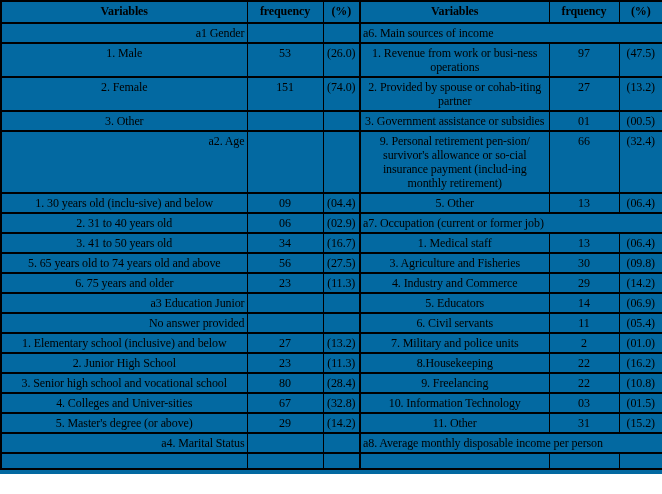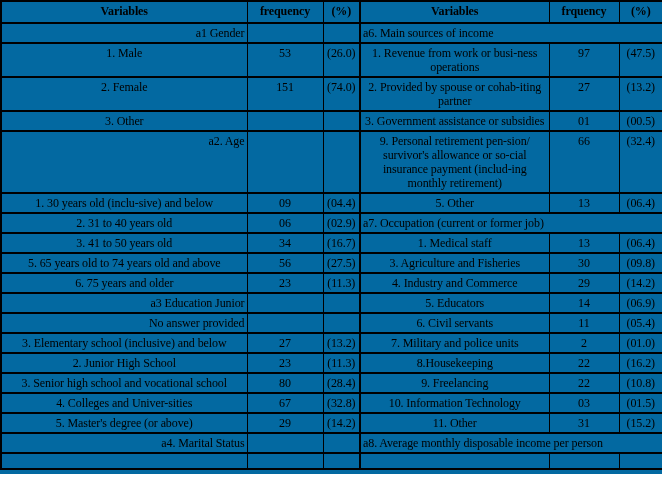--- a/index.html
+++ b/index.html
@@ -141,21 +141,21 @@
         </tr>
         <tr>
           <td class="l-sec">No answer provided</td>
           <td class="num"></td>
           <td class="num"></td>
           <td class="r-item div-l">6. Civil servants</td>
           <td class="num">11</td>
           <td class="num">(05.4)</td>
         </tr>
         <tr>
-          <td class="l-item">3. Elementary school (inclusive) and below</td>
+          <td class="l-item">1. Elementary school (inclusive) and below</td>
           <td class="num">27</td>
           <td class="num">(13.2)</td>
           <td class="r-item div-l">7. Military and police units</td>
           <td class="num">2</td>
           <td class="num">(01.0)</td>
         </tr>
         <tr>
           <td class="l-item">2. Junior High School</td>
           <td class="num">23</td>
           <td class="num">(11.3)</td>

